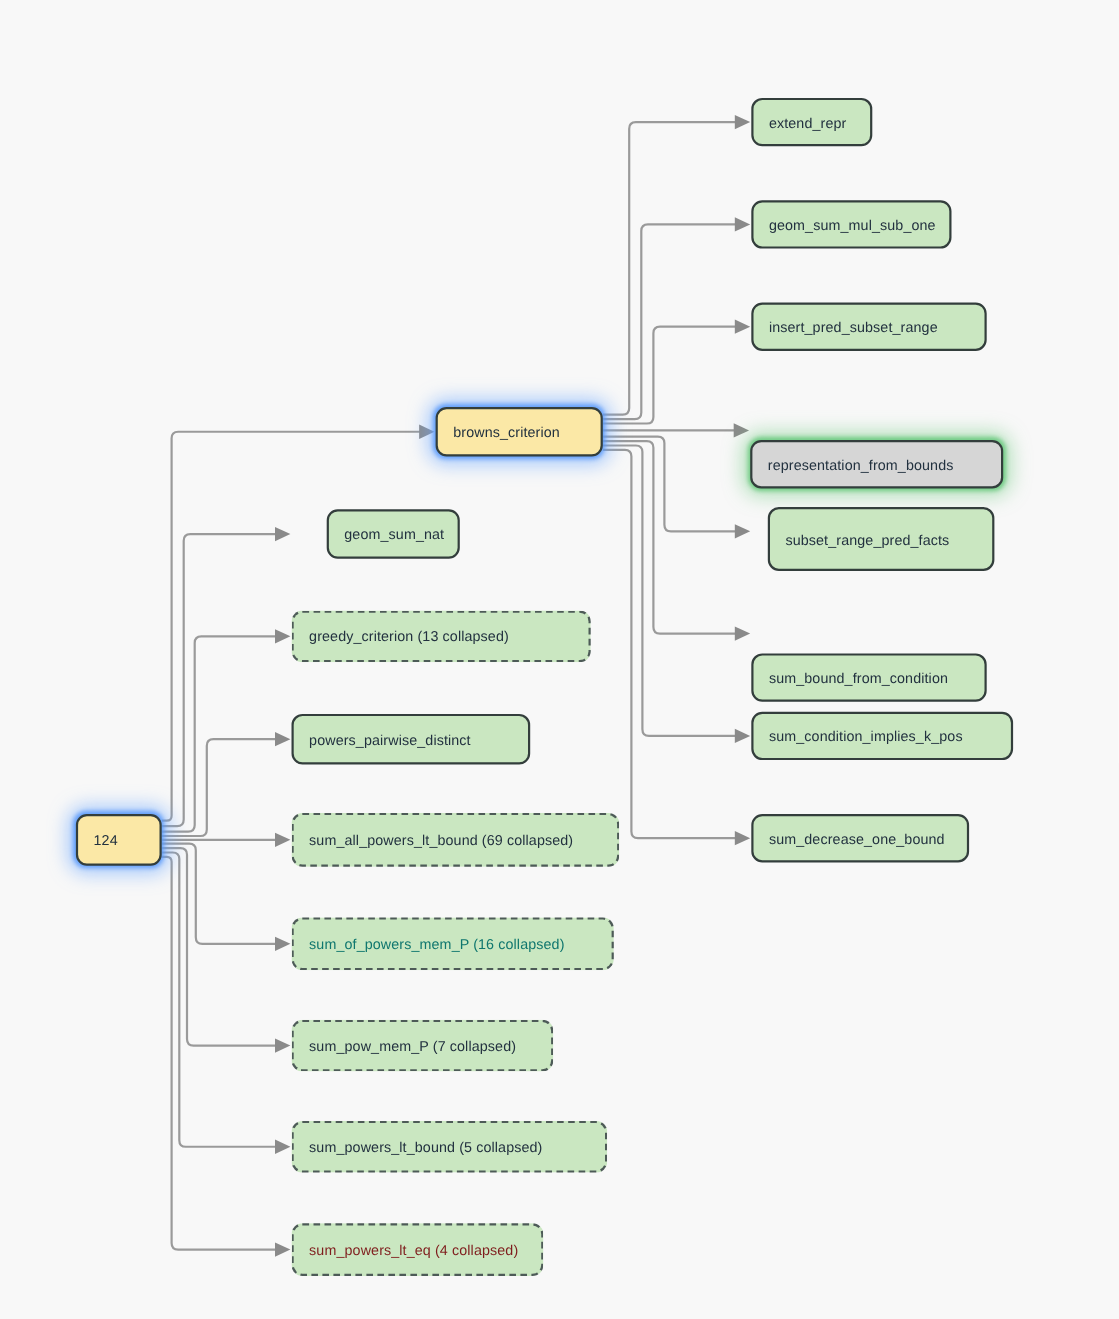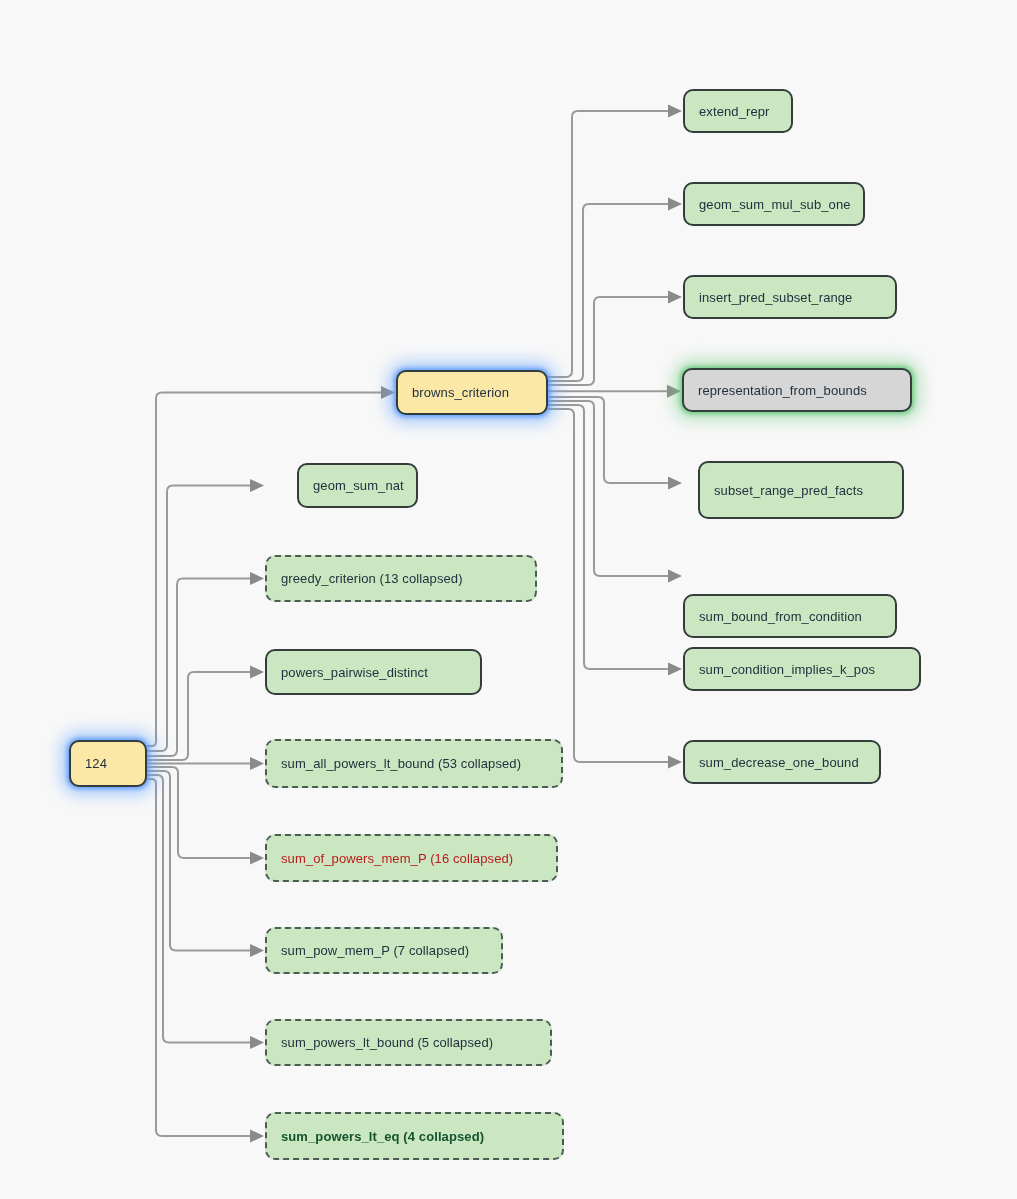--- a/index.html
+++ b/index.html
@@ -21,21 +21,21 @@
     letter-spacing:.1px;
     white-space:nowrap;
     cursor:pointer;
   }
   .fill-green{background:#cae7c1;}
   .fill-yellow{background:#fbe8a6;}
   .fill-gray{background:#d6d6d6;}
   .border-solid{border:2px solid #333e3c;}
   .border-dashed{border:2px dashed #4d5b57;}
   .glow-blue{box-shadow:0 0 4px 2px rgba(86,152,250,.85),0 0 16px 8px rgba(110,168,255,.55);}
-  .glow-green{box-shadow:0 0 4px 2px rgba(94,198,116,.8),0 0 16px 8px rgba(120,206,136,.5);}
+  .glow-green{box-shadow:0 0 4px 2px rgba(94,198,116,.8),0 0 16px 8px rgba(120,206,136,.5);margin-top:32px;}
   .node-label{pointer-events:none;}
 </style>
 </head>
 <body>
 
 <div class="canvas" id="canvas" style="width: 1017px; height: 1199px; background: rgb(248, 248, 248);">
   <svg id="edges" xmlns="http://www.w3.org/2000/svg" width="1017" height="1199" viewBox="0 0 1017 1199">
       <path d="M 147 746 L 151.5 746 Q 156 746 156 741.5 L 156 398.5 Q 156 392.5 162 392.5 L 383 392.5" fill="none" stroke="#9a9a9a" stroke-width="2"></path>
       <polygon points="395,392.5 381,386 381,399" fill="#8a8a8a"></polygon>
       <path d="M 147 751 L 161 751 Q 167 751 167 745 L 167 491.5 Q 167 485.5 173 485.5 L 252 485.5" fill="none" stroke="#9a9a9a" stroke-width="2"></path>
@@ -81,32 +81,32 @@
       <div class="node fill-green border-solid" style="left: 265px; top: 463px; width: 121px; height: 45px; color: rgb(34, 49, 63); margin-left: 32px;">
         <span class="node-label">geom_sum_nat</span>
       </div>
       <div class="node fill-green border-dashed" style="left: 265px; top: 555px; width: 272px; height: 47px; color: rgb(34, 49, 63);">
         <span class="node-label">greedy_criterion (13 collapsed)</span>
       </div>
       <div class="node fill-green border-solid" style="left: 265px; top: 649px; width: 217px; height: 46px; color: rgb(34, 49, 63);">
         <span class="node-label">powers_pairwise_distinct</span>
       </div>
       <div class="node fill-green border-dashed" style="left: 265px; top: 739px; width: 298px; height: 49px; color: rgb(34, 49, 63);">
-        <span class="node-label">sum_all_powers_lt_bound (53 collapsed)</span>
+        <span class="node-label">sum_all_powers_lt_bound (69 collapsed)</span>
       </div>
-      <div class="node fill-green border-dashed" style="left: 265px; top: 834px; width: 293px; height: 48px; color: #b91c1c;">
+      <div class="node fill-green border-dashed" style="left: 265px; top: 834px; width: 293px; height: 48px; color: #0f766e;">
         <span class="node-label">sum_of_powers_mem_P (16 collapsed)</span>
       </div>
       <div class="node fill-green border-dashed" style="left: 265px; top: 927px; width: 238px; height: 47px; color: rgb(34, 49, 63);">
         <span class="node-label">sum_pow_mem_P (7 collapsed)</span>
       </div>
       <div class="node fill-green border-dashed" style="left: 265px; top: 1019px; width: 287px; height: 47px; color: rgb(34, 49, 63);">
         <span class="node-label">sum_powers_lt_bound (5 collapsed)</span>
       </div>
-      <div class="node fill-green border-dashed" style="left: 265px; top: 1112px; width: 299px; height: 48px; color: #14532d; font-weight: bold;">
+      <div class="node fill-green border-dashed" style="left: 265px; top: 1112px; width: 229px; height: 48px; color: #7f1d1d;">
         <span class="node-label">sum_powers_lt_eq (4 collapsed)</span>
       </div>
       <div class="node fill-green border-solid" style="left: 683px; top: 89px; width: 110px; height: 44px; color: rgb(34, 49, 63);">
         <span class="node-label">extend_repr</span>
       </div>
       <div class="node fill-green border-solid" style="left: 683px; top: 182px; width: 182px; height: 44px; color: rgb(34, 49, 63);">
         <span class="node-label">geom_sum_mul_sub_one</span>
       </div>
       <div class="node fill-green border-solid" style="left: 683px; top: 275px; width: 214px; height: 44px; color: rgb(34, 49, 63);">
         <span class="node-label">insert_pred_subset_range</span>

